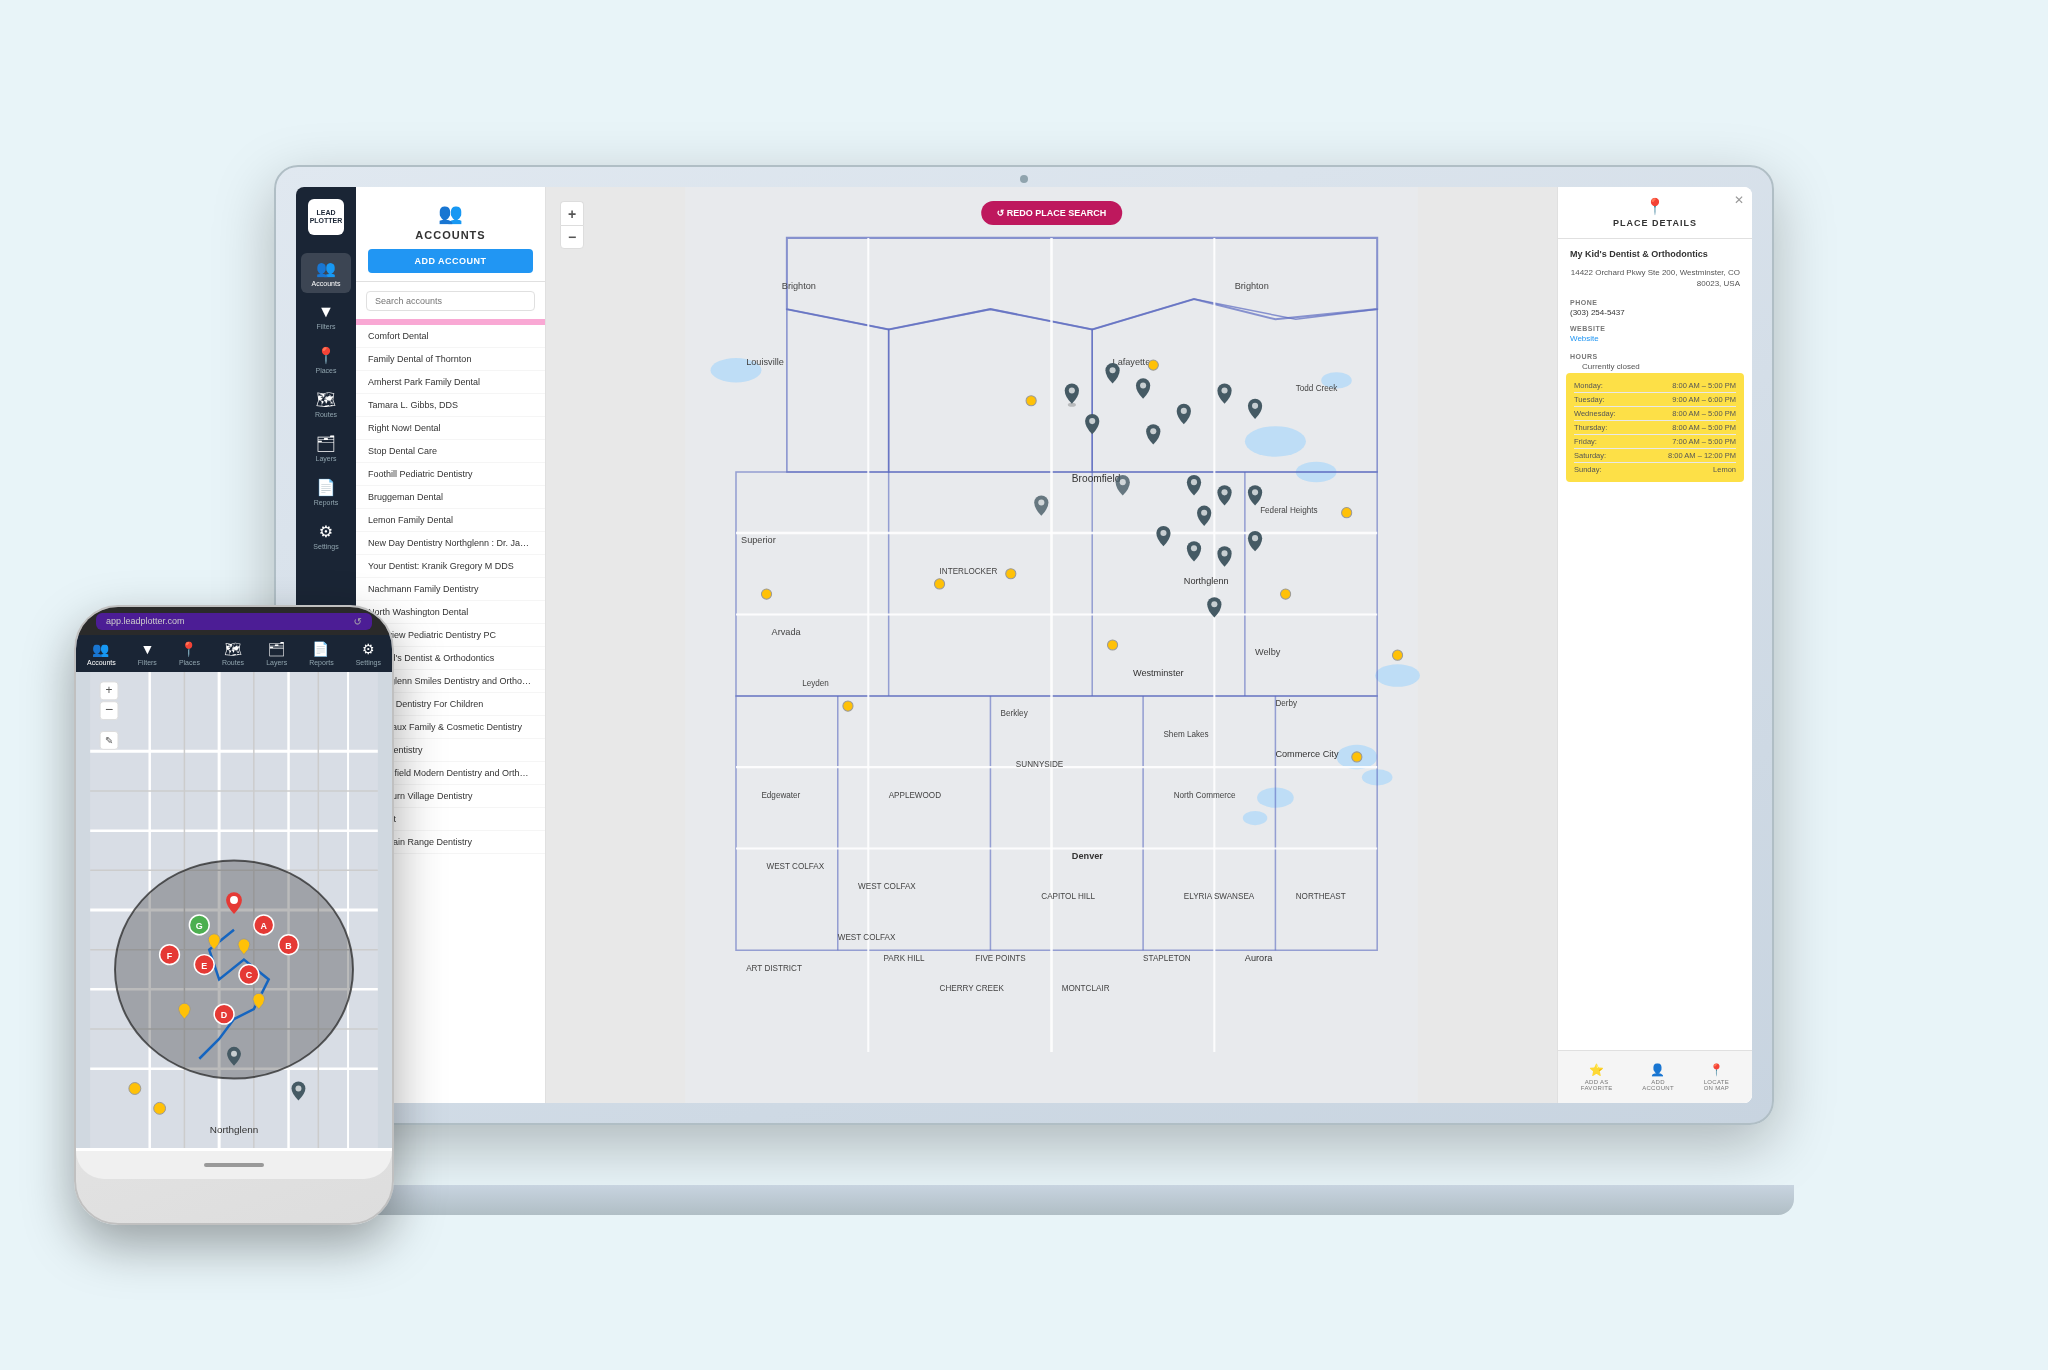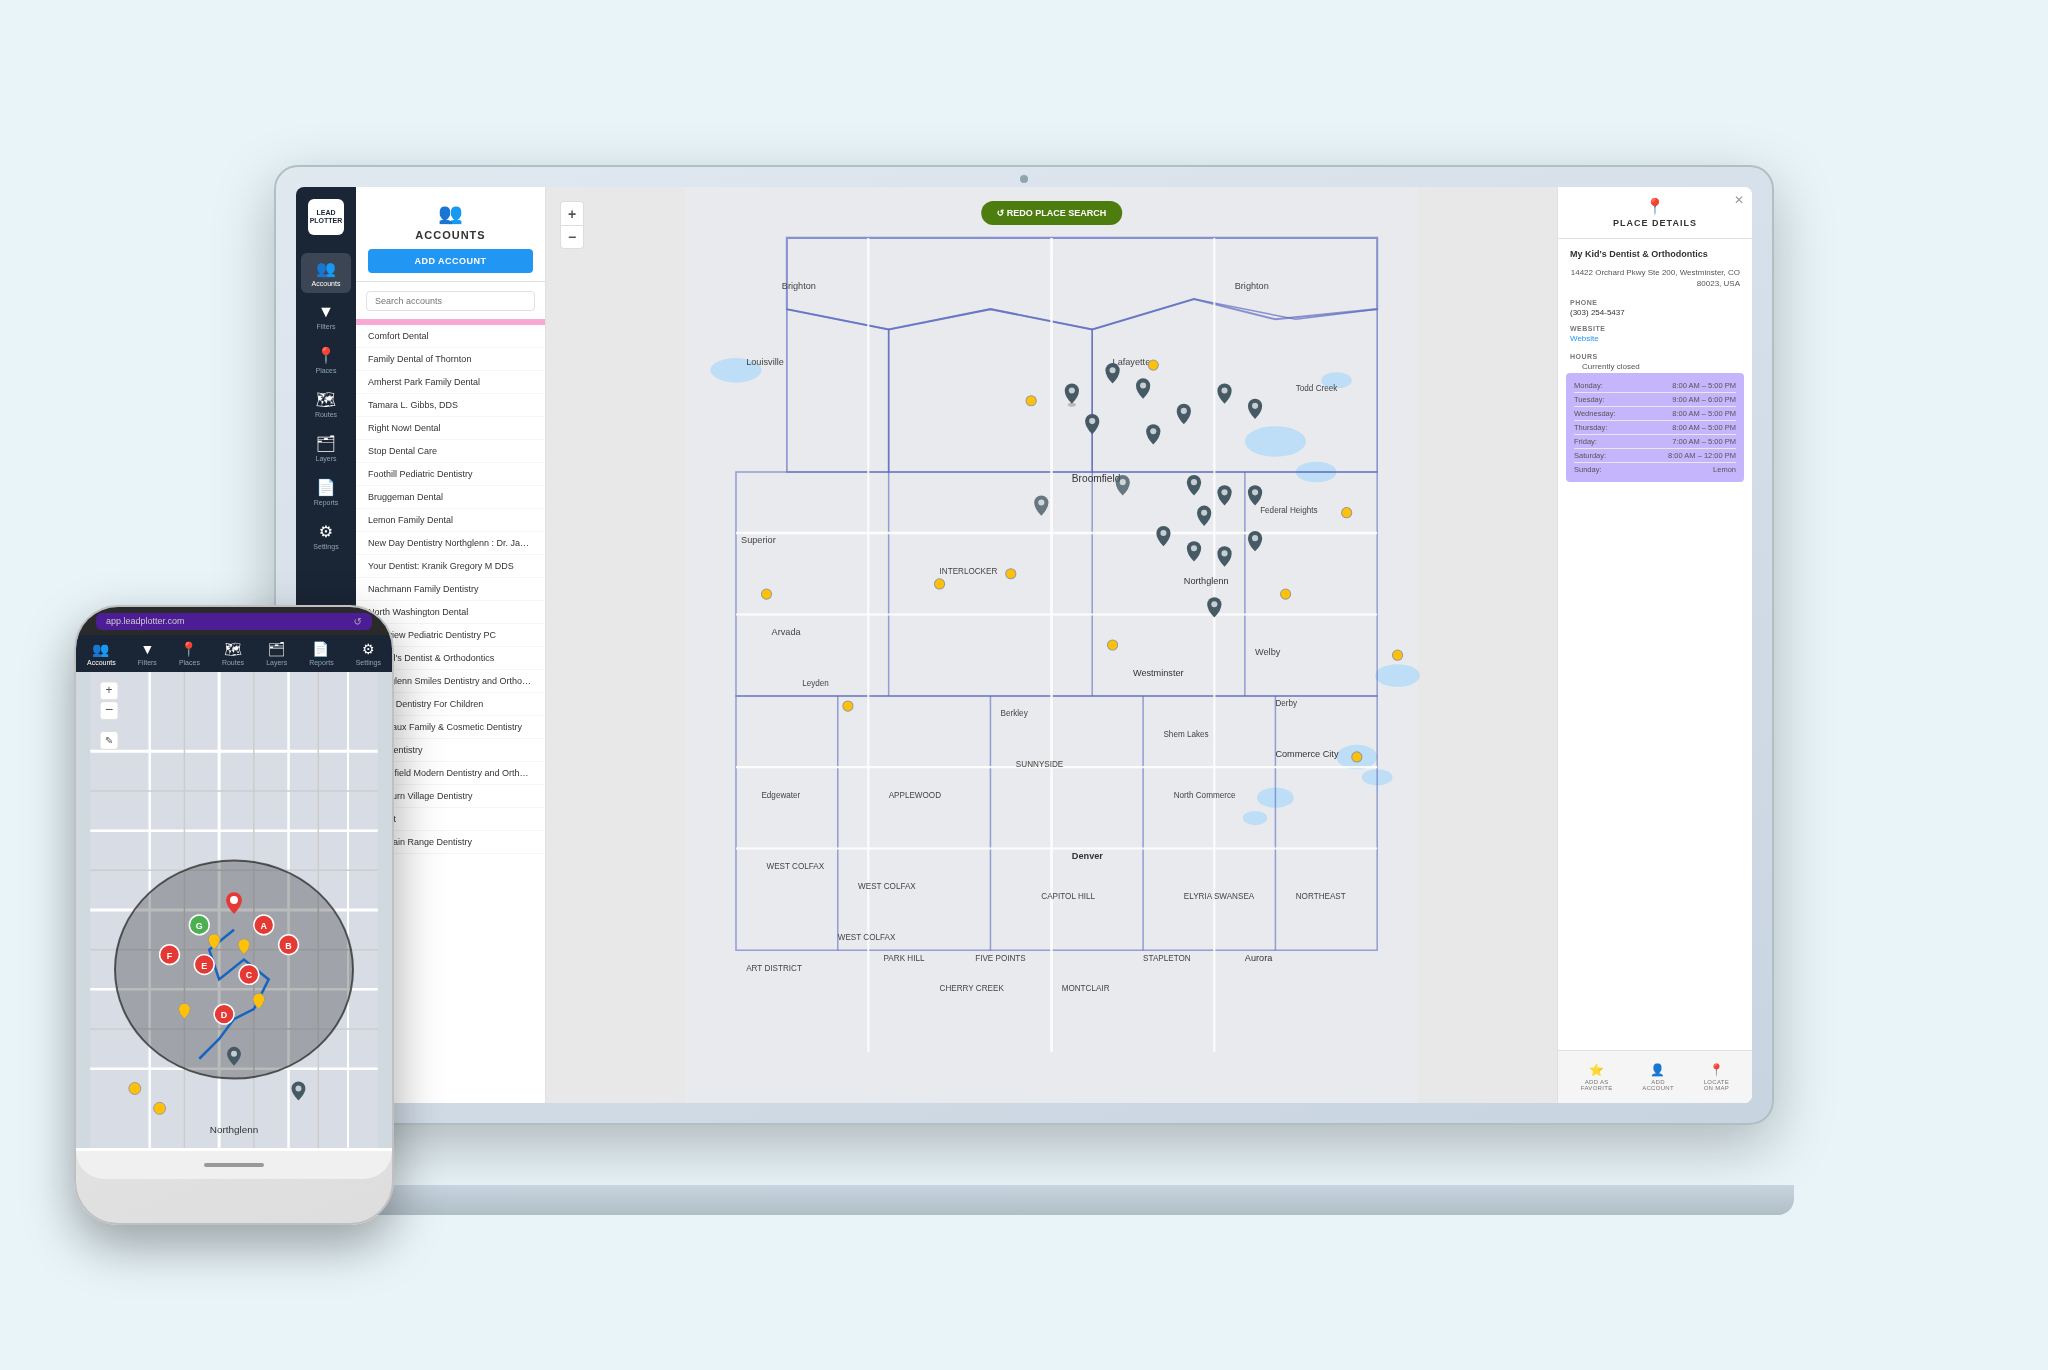--- a/index.html
+++ b/index.html
@@ -225,21 +225,21 @@
     .map-svg {
       width: 100%;
       height: 100%;
     }
 
     .redo-search-btn {
       position: absolute;
       top: 14px;
       left: 50%;
       transform: translateX(-50%);
-      background: #4d7c0f;
+      background: #be185d;
       color: #fff;
       border: none;
       border-radius: 20px;
       padding: 7px 16px;
       font-size: 9px;
       font-weight: 600;
       cursor: pointer;
       display: flex;
       align-items: center;
       gap: 4px;
@@ -358,21 +358,21 @@
     }
 
     .place-field-link {
       font-size: 8px;
       color: #2196F3;
       margin-bottom: 10px;
       cursor: pointer;
     }
 
     .hours-section {
-      background: #c4b5fd;
+      background: #fde047;
       padding: 6px 8px;
       margin: -2px -4px 0;
       border-radius: 4px;
     }
 
     .hours-row {
       display: flex;
       justify-content: space-between;
       font-size: 7.5px;
       color: #555;

